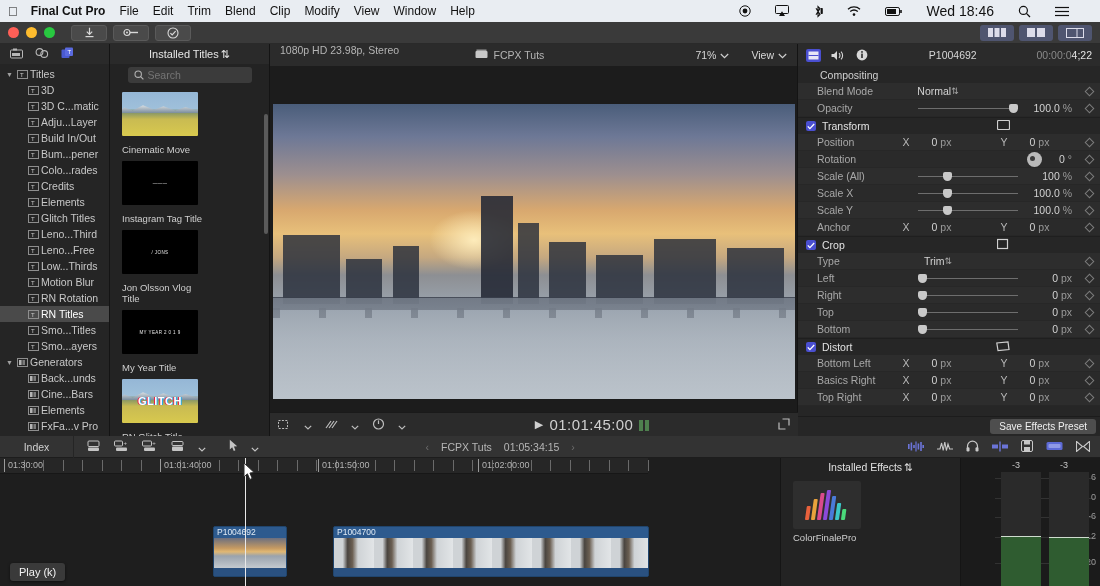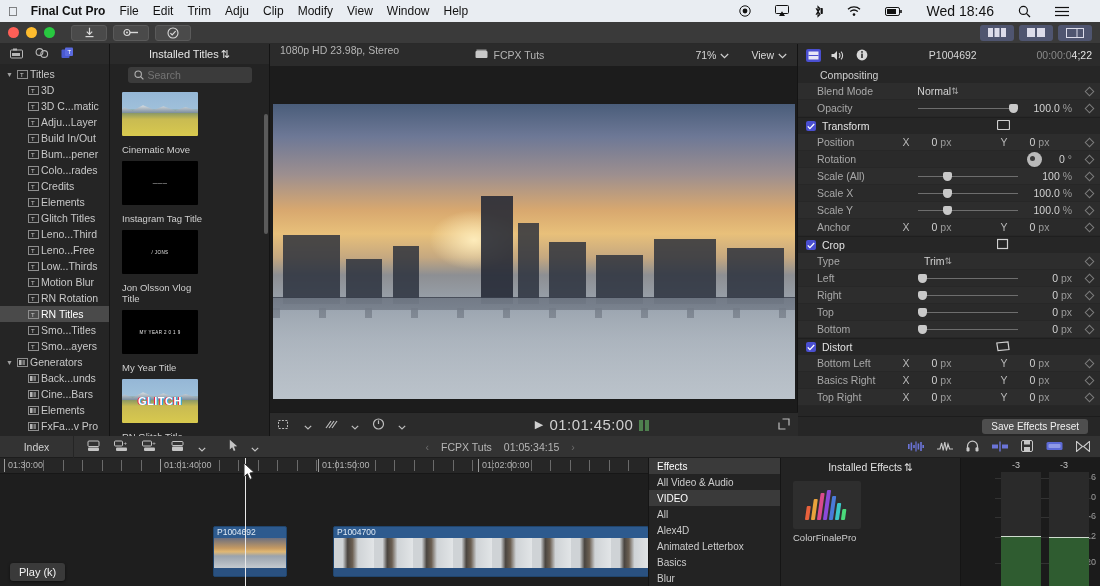--- a/index.html
+++ b/index.html
@@ -149,21 +149,21 @@
   .xy .grp { display: flex; align-items: center; gap: 22px; }
   .slider { width: 100px; height: 11px; position: relative; margin-right: 6px; }
   .slider .track { position: absolute; top: 5px; left: 0; right: 0; height: 1px; background: #6e6e6e; }
   .slider .knob { position: absolute; top: 1px; width: 9px; height: 9px; background: #c9c9c9;
                   border-radius: 2px 2px 50% 50%; }
   .dialer { width: 15px; height: 15px; border-radius: 50%; background: #b9b9b9; position: relative; }
   .dialer::after { content:""; position:absolute; left:3px; top:4px; width:5px; height:5px;
                    border-radius:50%; background:#3a3a3a; }
   .kdiamond { width: 7px; height: 7px; border: 1px solid #7b7b7b; transform: rotate(45deg); }
   .in-footer { height: 20px; background: #262626; display: flex; align-items: center;
-               justify-content: flex-end; padding-right: 12px; border-top: 1px solid #1c1c1c; }
+               justify-content: flex-end; padding-right: 4px; border-top: 1px solid #1c1c1c; }
   .preset-btn { height: 15px; padding: 0 9px; background: #4e4e4e; border-radius: 3px;
                 font-size: 10px; color: #f0f0f0; display: flex; align-items: center; }
 
   
   .tl-toolbar { position: absolute; top: 412px; left: 270px; width: 528px; height: 24px;
                 background: #2b2b2b; display: flex; align-items: center; padding: 0 8px;
                 border-top: 1px solid #1a1a1a; }
   .tl-toolbar .lgrp { display: flex; align-items: center; gap: 13px; }
   .tl-toolbar .timecode { margin-left: auto; margin-right: auto; display: flex; align-items: center; gap: 6px;
                           font-size: 15px; color: #cfcfcf; letter-spacing: 0.4px; }
@@ -234,21 +234,21 @@
 <body>
 
 <div class="app">
 
   <div class="menubar">
     <span class="apple"></span>
     <span class="mi app-name">Final Cut Pro</span>
     <span class="mi">File</span>
     <span class="mi">Edit</span>
     <span class="mi">Trim</span>
-    <span class="mi">Adju</span>
+    <span class="mi">Blend</span>
     <span class="mi">Clip</span>
     <span class="mi">Modify</span>
     <span class="mi">View</span>
     <span class="mi">Window</span>
     <span class="mi">Help</span>
     <span class="right">
       <span class="mi">
         <svg width="12" height="12" viewBox="0 0 12 12">
             <circle cx="6" cy="6" r="5.2" fill="none" stroke="#111" stroke-width="1"></circle>
             <circle cx="6" cy="6" r="2.4" fill="#111"></circle>
@@ -1205,30 +1205,20 @@
           </div>
           <div class="audio"></div>
         </div>
       </div>
     <div class="playhead" style="left: 245px;"></div>
     <svg class="cursor-arrow" width="13" height="19" viewBox="0 0 13 19" style="left: 243px; top: 4px;">
       <path d="M1 1 L1 15 L4.4 11.8 L6.8 17.5 L9.2 16.4 L6.9 11 L11.2 10.5 Z" fill="#fff" stroke="#2b2b2b" stroke-width="1"></path>
     </svg>
   </div>
 
-  <div class="fx-panel">
-      <div class="fx-item hl">Effects</div>
-      <div class="fx-item">All Video &amp; Audio</div>
-      <div class="fx-item hl">VIDEO</div>
-      <div class="fx-item">All</div>
-      <div class="fx-item">Alex4D</div>
-      <div class="fx-item">Animated Letterbox</div>
-      <div class="fx-item">Basics</div>
-      <div class="fx-item">Blur</div>
-    </div>
 
   <div class="fx-right">
     <div class="hd">
       <span>Installed Effects</span>
       <span>⇅</span>
     </div>
     <div class="fx-thumb-wrap">
       <div class="fx-thumb">
         <span class="fx-bars">
           <i style="height:14px;background:#e8613c"></i>

